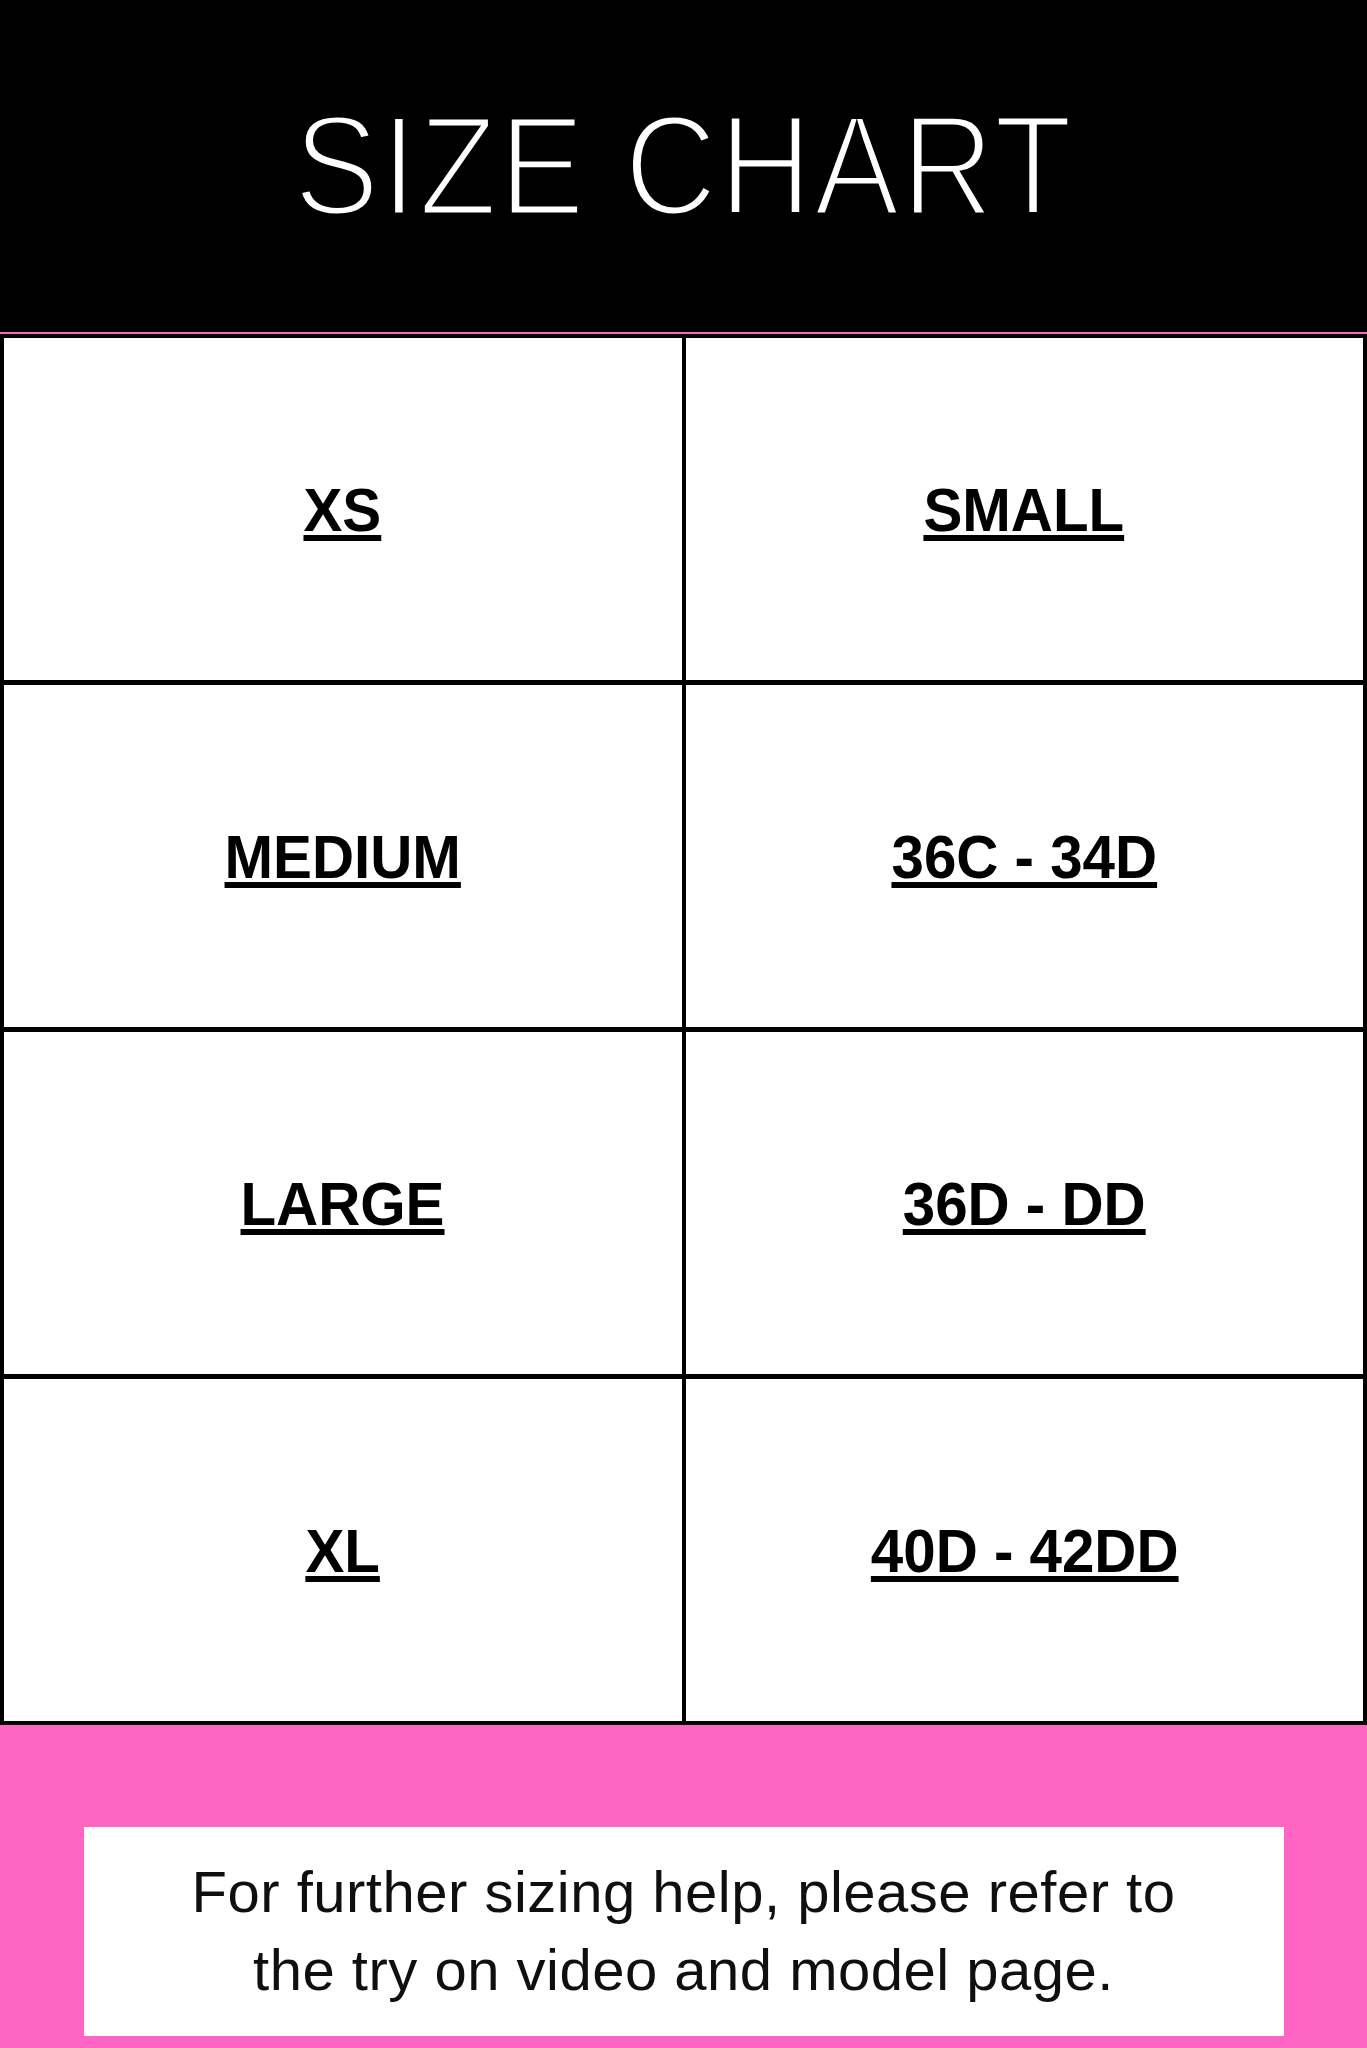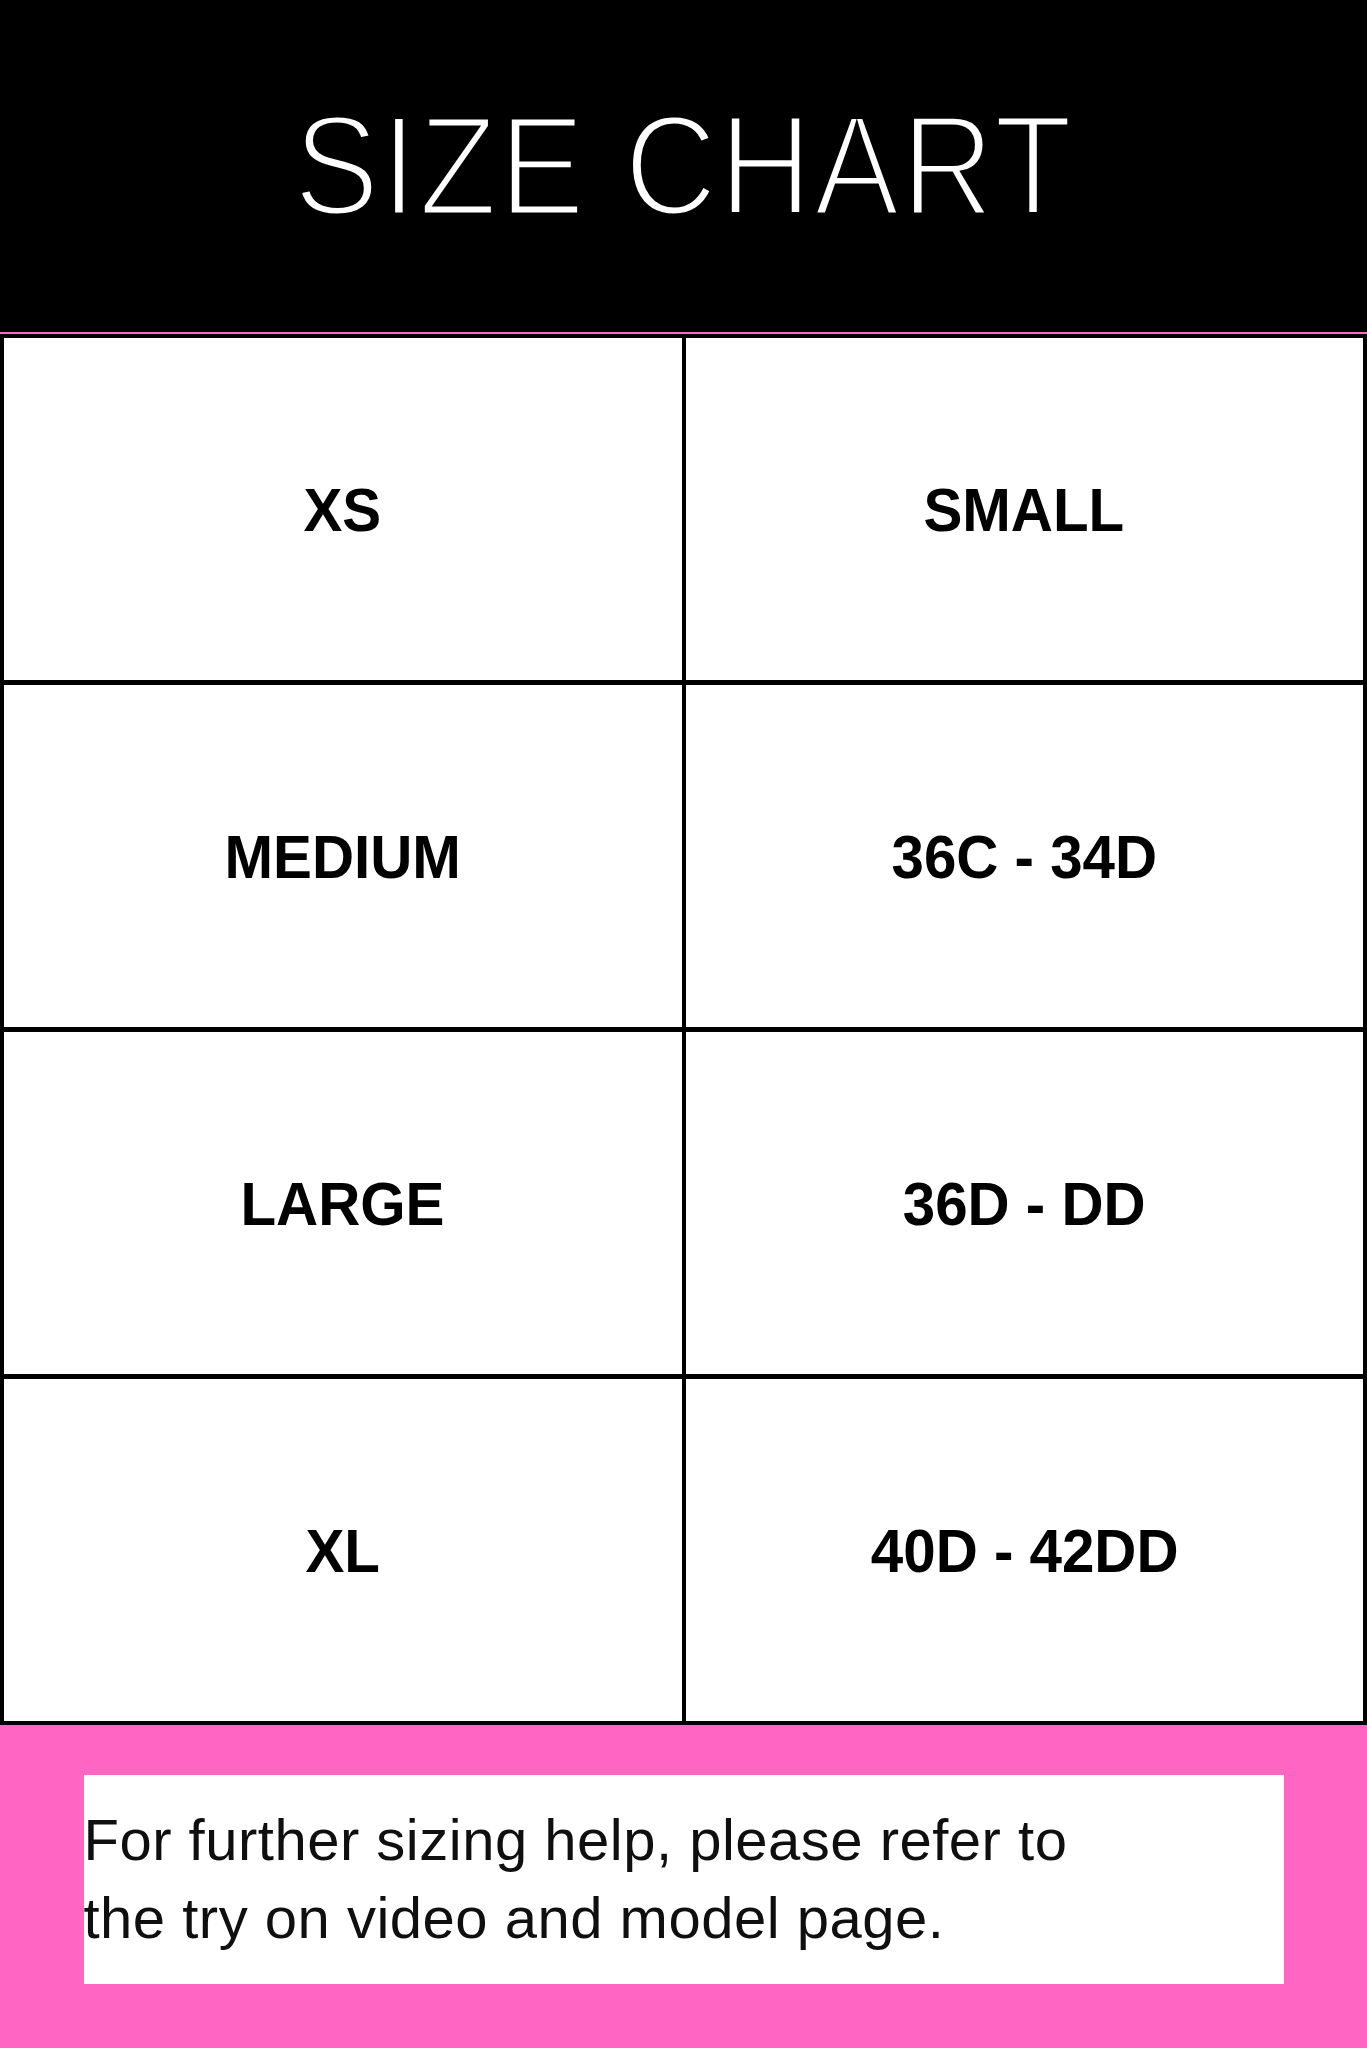--- a/index.html
+++ b/index.html
@@ -45,42 +45,44 @@
     grid-auto-rows: 1fr;
     column-gap: 4px;
     row-gap: 5px;
   }
   .cell {
     background: #ffffff;
     display: flex;
     align-items: center;
     justify-content: center;
     overflow: hidden;
+    text-decoration: underline;
   }
   .cell-text {
     font-weight: 700;
     font-size: 62px;
     color: #000000;
     letter-spacing: 0;
     white-space: nowrap;
     transform: scaleX(0.94);
     transform-origin: center;
   }
 
   
   .footer {
     height: 393px;
     display: flex;
     justify-content: center;
     align-items: flex-start;
   }
   .note-box {
-    margin-top: 50px;
+    margin-top: 102px;
     width: 1200px;
     background: #ffffff;
+    text-align: center;
     padding: 26px 0;
   }
   .note-line {
     font-size: 58px;
     line-height: 1.35;
     color: #0f0f0f;
     letter-spacing: 0.5px;
   }
 </style>
 </head>

